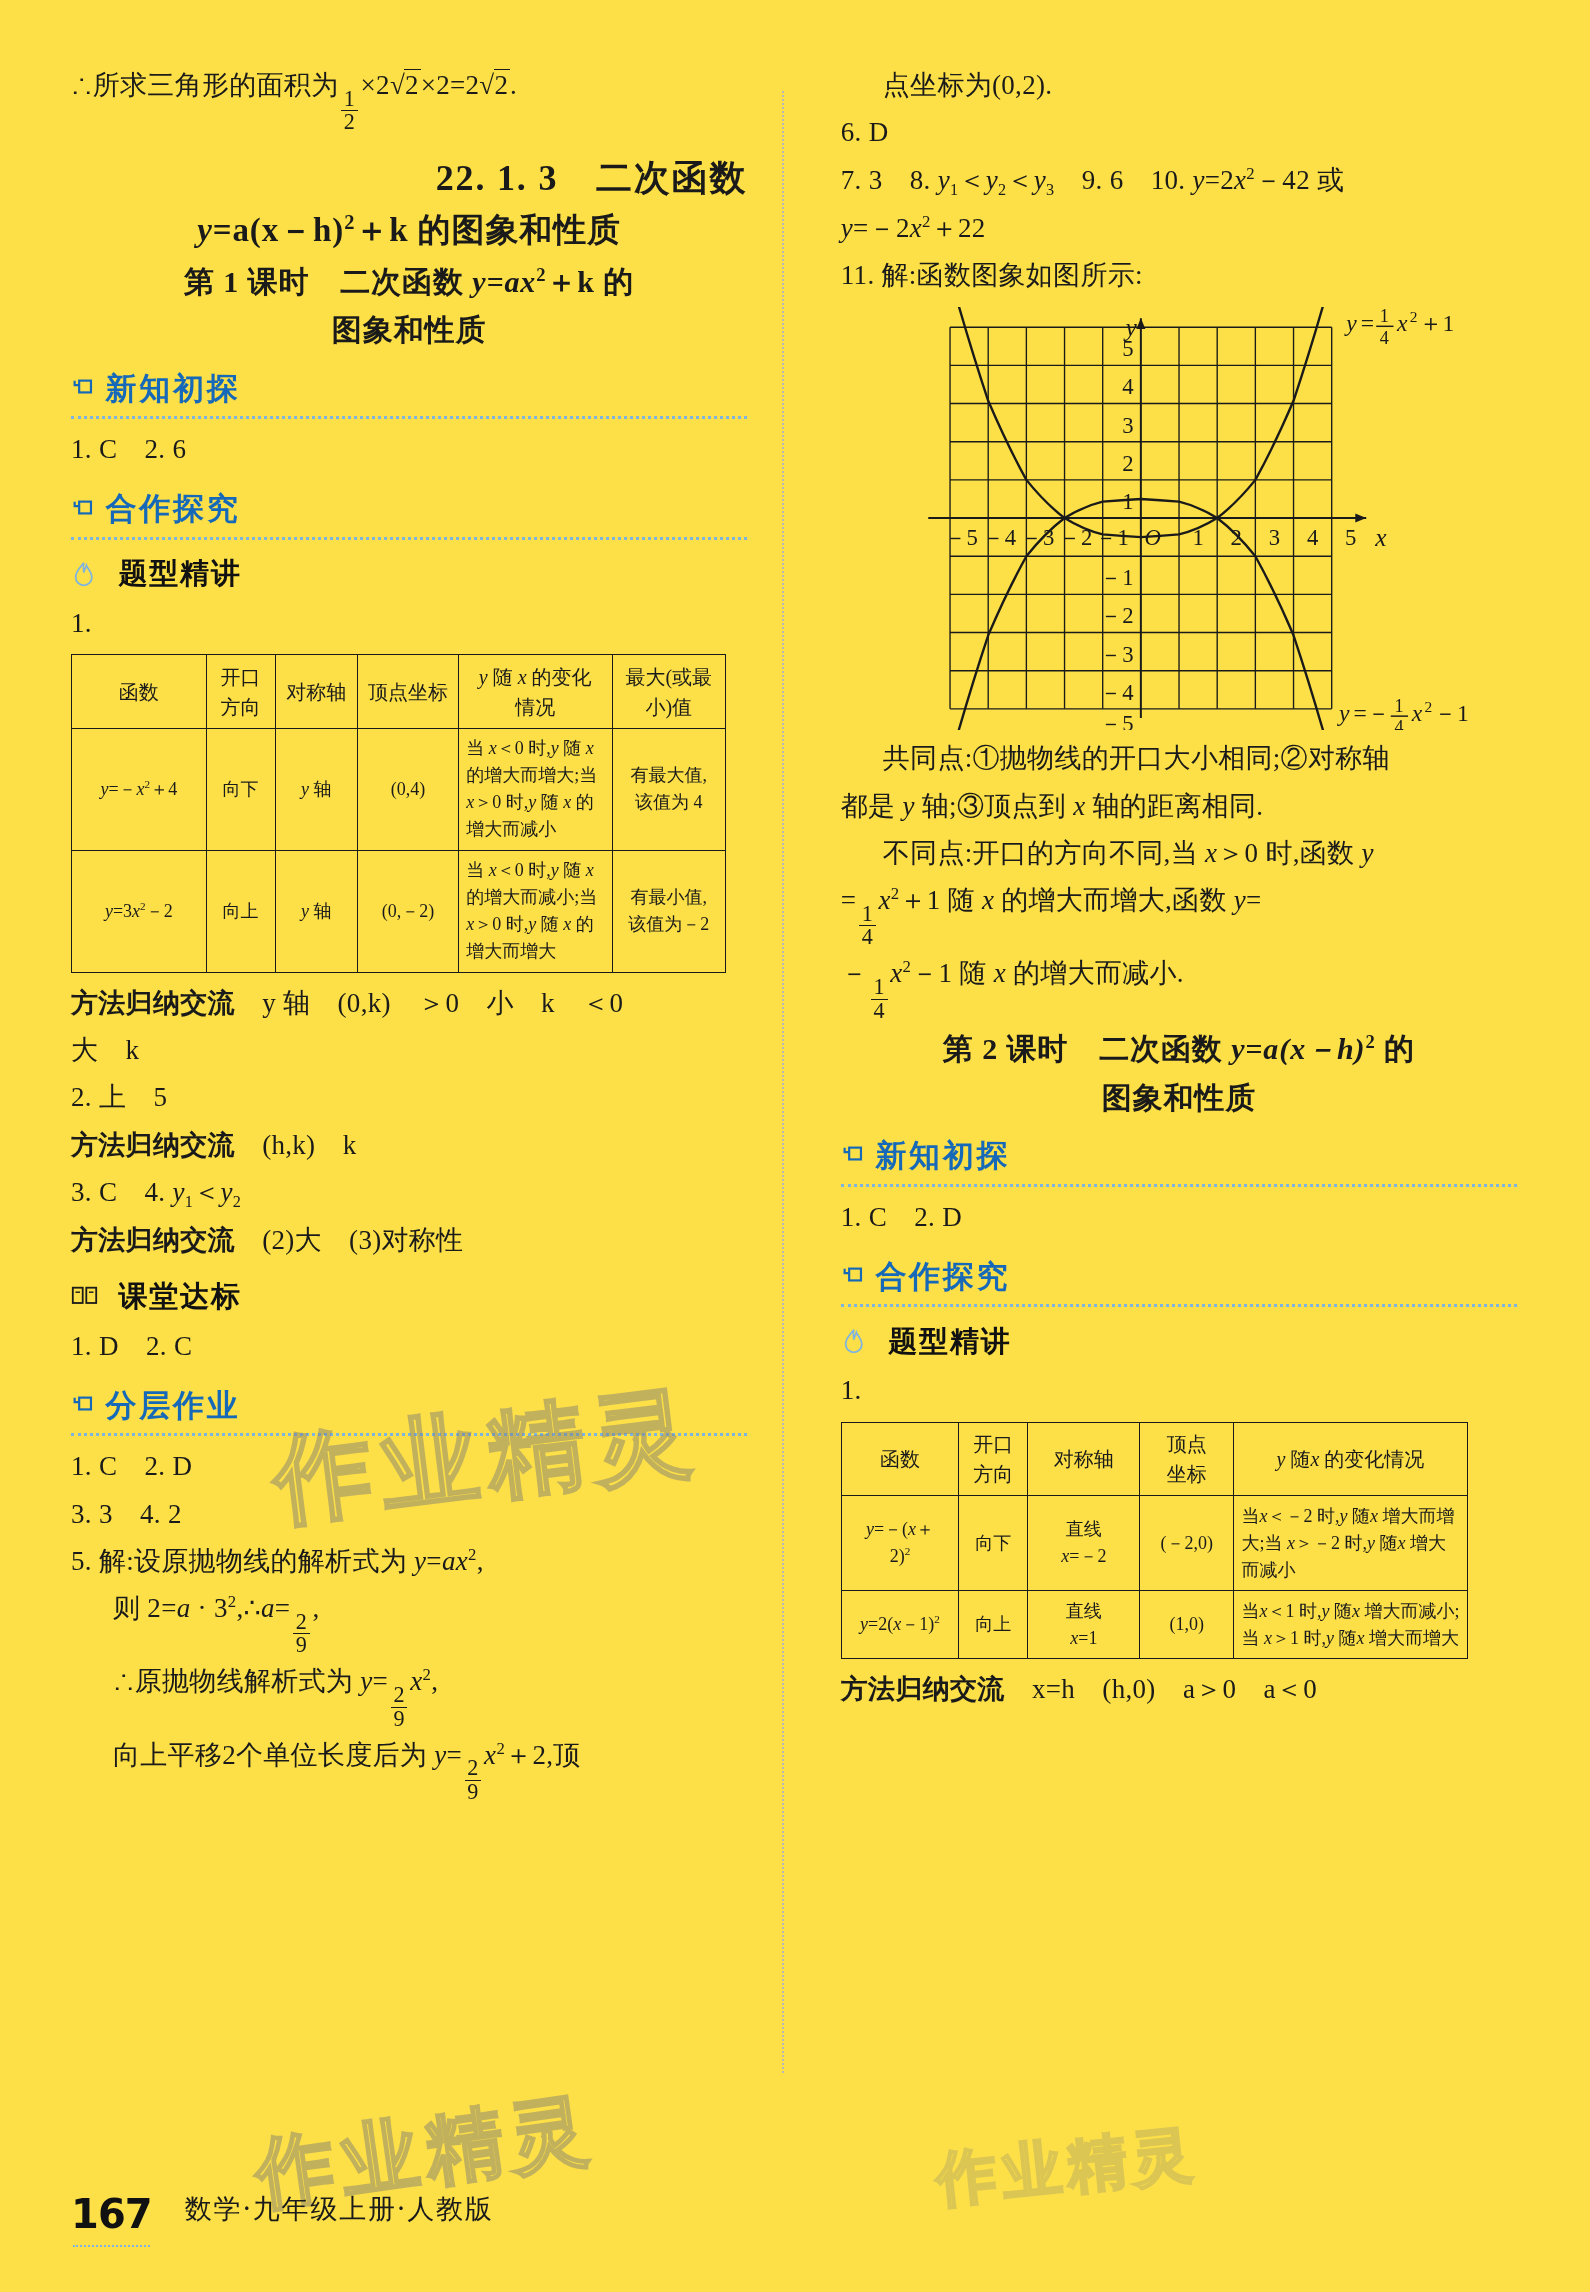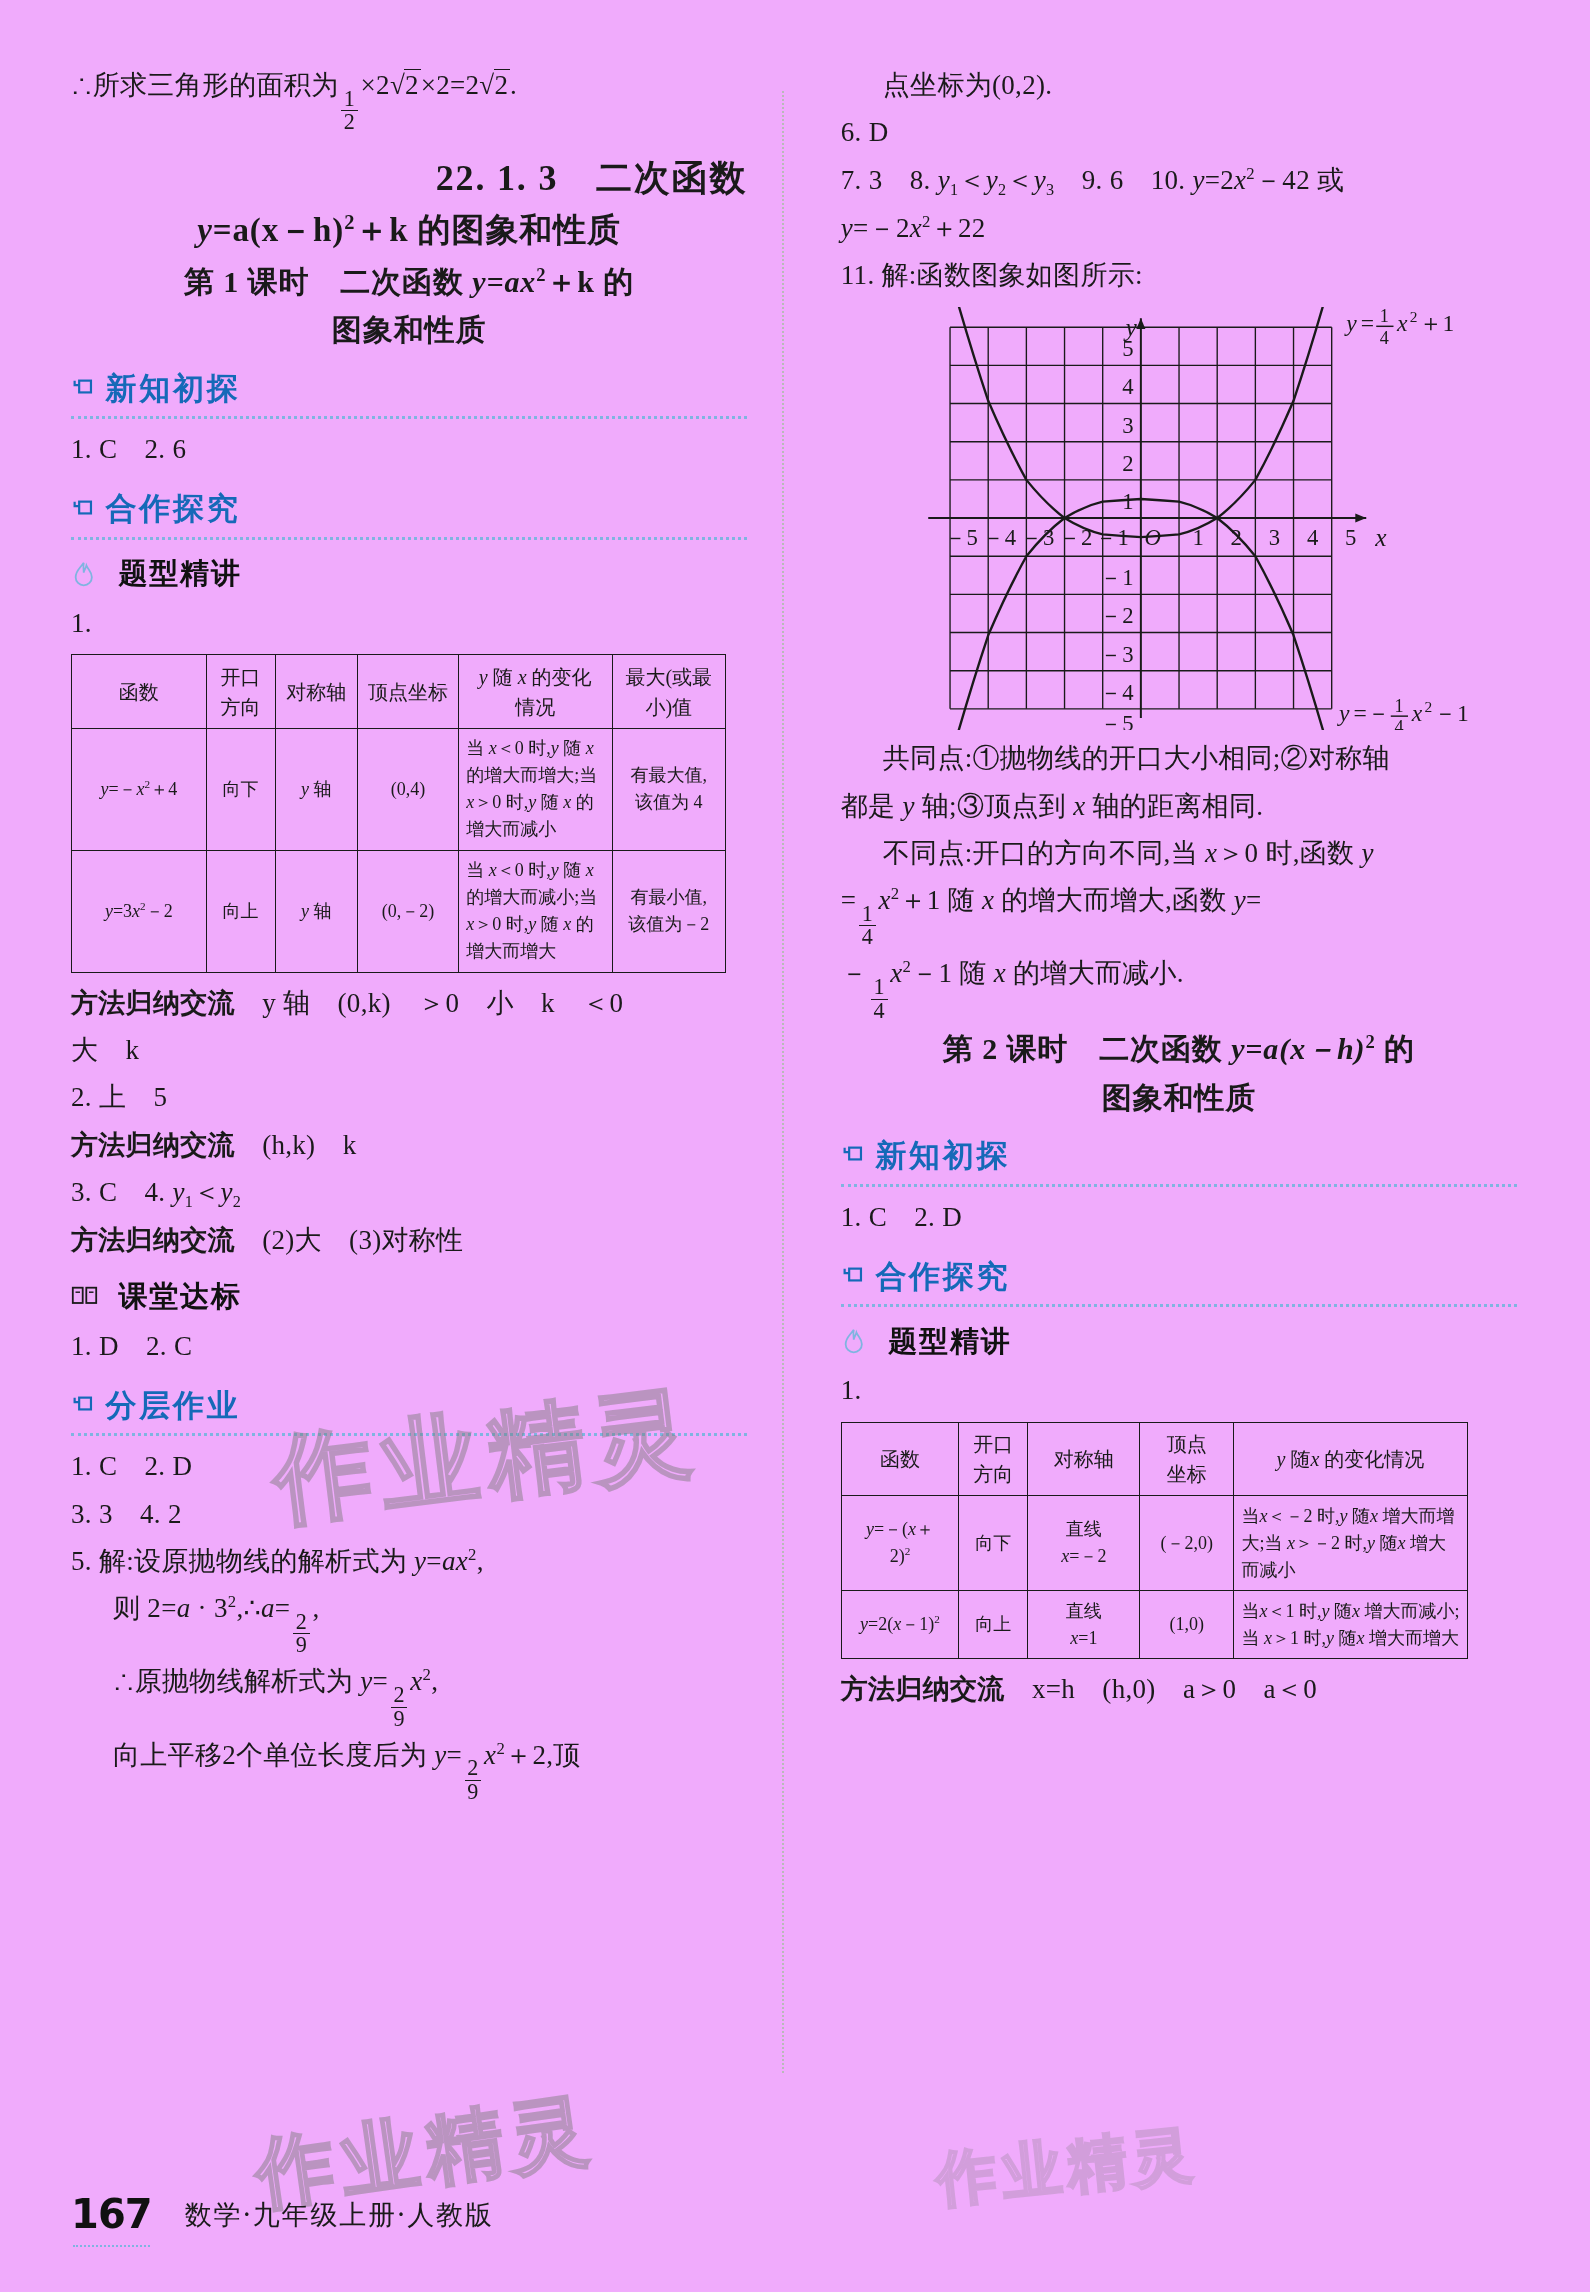--- a/index.html
+++ b/index.html
@@ -11,21 +11,21 @@
     width: 1590px;
     height: 2293px;
     position: relative;
     font-family: "Liberation Serif", "DejaVu Serif", serif;
     color: #1a1a1a;
     overflow: hidden;
   }
   .page {
     position: absolute;
     inset: 0;
-    background: #f0abfc;
+    background: #fde047;
     padding-left: 47px;
   }
   
   .cols {
     position: absolute;
     left: 71px;
     top: 64px;
     width: 1446px;
     height: 2064px;
     display: flex;
@@ -166,21 +166,20 @@
   }
   .figwrap svg { display:block; }
 
   
   .footer {
     position: absolute;
     left: 71px;
     bottom: 56px;
     width: 1446px;
     display: flex;
-    align-items: flex-end;
     gap: 33px;
   }
   .pageno {
     font-size: 40px;
     font-weight: bold;
     font-family: "DejaVu Sans", "Liberation Sans", sans-serif;
     color: #111;
     letter-spacing: -0.9px;
     position: relative;
   }

